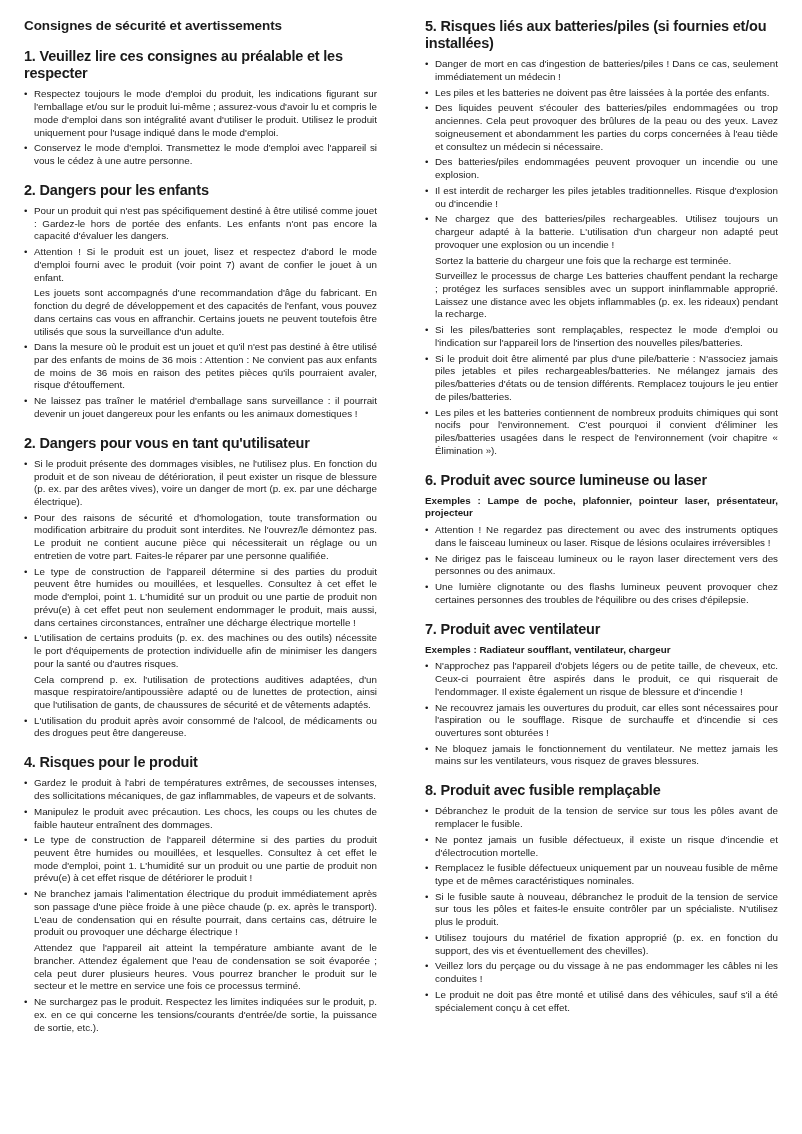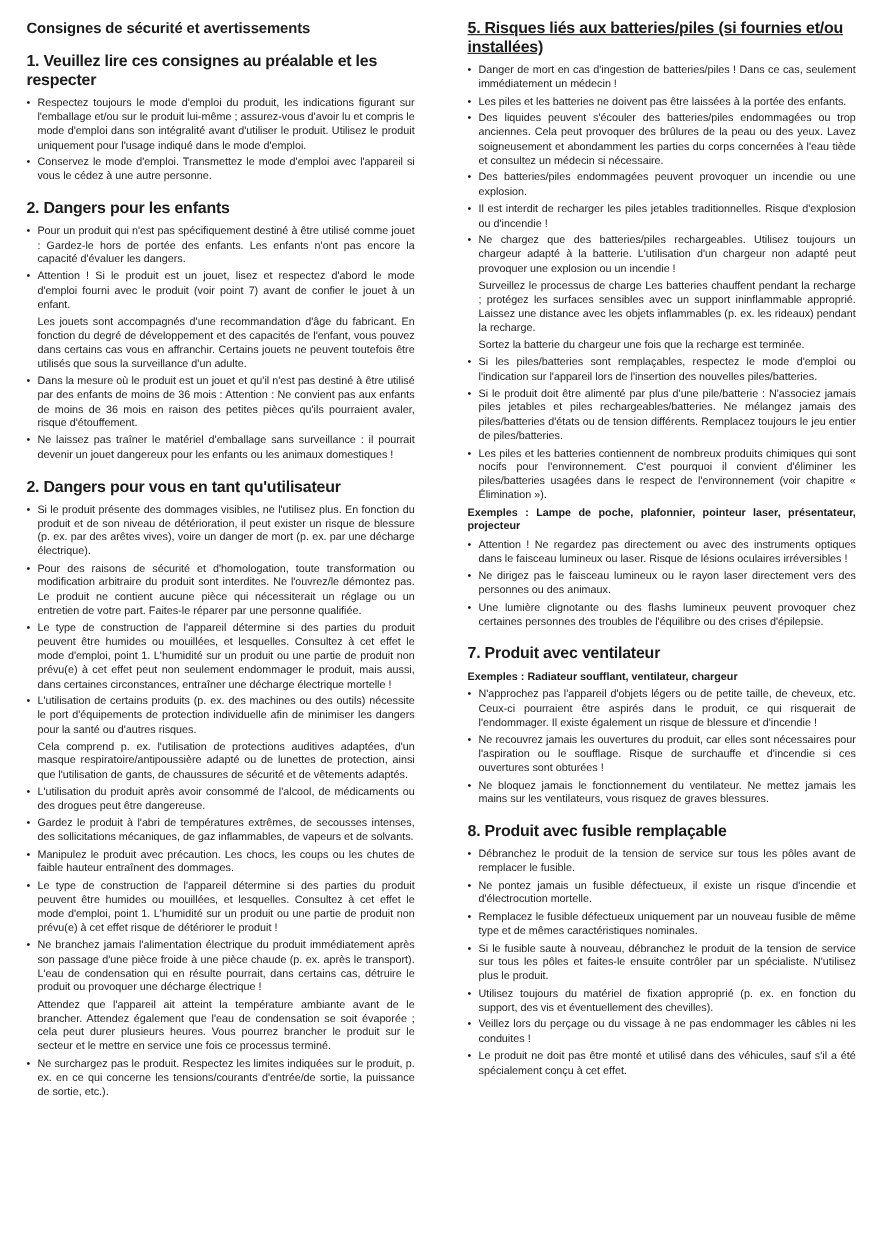--- a/index.html
+++ b/index.html
@@ -16,21 +16,21 @@
   }
   .column{flex:1 1 0;min-width:0;}
   .blk-title{
     font-size:13.5px;font-weight:700;line-height:1.2;
     margin:0 0 14px 0;letter-spacing:-0.1px;
   }
   .blk-heading{
     font-size:14.5px;font-weight:700;line-height:1.18;
     margin:14px 0 6px 0;letter-spacing:-0.2px;
   }
-  .column .blk-heading:first-child{margin-top:0;text-decoration:underline;}
+  .column .blk-heading:first-child{margin-top:0;}
   .blk-examples{
     font-size:9.8px;font-weight:700;line-height:1.3;
     margin:2px 0 4px 0;text-align:justify;
   }
   .blk-bullet{
     display:flex;font-size:9.8px;line-height:1.3;
     margin:3px 0;
   }
   .blk-bullet .marker{flex:0 0 10px;width:10px;}
   .blk-bullet .btext{flex:1 1 auto;text-align:justify;}
@@ -87,20 +87,21 @@
       </div>
       <div class="blk-bullet">
         <span class="marker">•</span>
         <span class="btext">L'utilisation de certains produits (p. ex. des machines ou des outils) nécessite le port d'équipements de protection individuelle afin de minimiser les dangers pour la santé ou d'autres risques.</span>
       </div>
       <div class="blk-para">Cela comprend p. ex. l'utilisation de protections auditives adaptées, d'un masque respiratoire/antipoussière adapté ou de lunettes de protection, ainsi que l'utilisation de gants, de chaussures de sécurité et de vêtements adaptés.</div>
       <div class="blk-bullet">
         <span class="marker">•</span>
         <span class="btext">L'utilisation du produit après avoir consommé de l'alcool, de médicaments ou des drogues peut être dangereuse.</span>
       </div>
+      <div class="blk-heading">4. Risques pour le produit</div>
       <div class="blk-bullet">
         <span class="marker">•</span>
         <span class="btext">Gardez le produit à l'abri de températures extrêmes, de secousses intenses, des sollicitations mécaniques, de gaz inflammables, de vapeurs et de solvants.</span>
       </div>
       <div class="blk-bullet">
         <span class="marker">•</span>
         <span class="btext">Manipulez le produit avec précaution. Les chocs, les coups ou les chutes de faible hauteur entraînent des dommages.</span>
       </div>
       <div class="blk-bullet">
         <span class="marker">•</span>
@@ -135,34 +136,35 @@
         <span class="btext">Des batteries/piles endommagées peuvent provoquer un incendie ou une explosion.</span>
       </div>
       <div class="blk-bullet">
         <span class="marker">•</span>
         <span class="btext">Il est interdit de recharger les piles jetables traditionnelles. Risque d'explosion ou d'incendie !</span>
       </div>
       <div class="blk-bullet">
         <span class="marker">•</span>
         <span class="btext">Ne chargez que des batteries/piles rechargeables. Utilisez toujours un chargeur adapté à la batterie. L'utilisation d'un chargeur non adapté peut provoquer une explosion ou un incendie !</span>
       </div>
+      <div class="blk-para">Sortez la batterie du chargeur une fois que la recharge est terminée.</div>
       <div class="blk-para">Surveillez le processus de charge Les batteries chauffent pendant la recharge ; protégez les surfaces sensibles avec un support ininflammable approprié. Laissez une distance avec les objets inflammables (p. ex. les rideaux) pendant la recharge.</div>
-      <div class="blk-para">Sortez la batterie du chargeur une fois que la recharge est terminée.</div>
       <div class="blk-bullet">
         <span class="marker">•</span>
         <span class="btext">Si les piles/batteries sont remplaçables, respectez le mode d'emploi ou l'indication sur l'appareil lors de l'insertion des nouvelles piles/batteries.</span>
       </div>
       <div class="blk-bullet">
         <span class="marker">•</span>
         <span class="btext">Si le produit doit être alimenté par plus d'une pile/batterie : N'associez jamais piles jetables et piles rechargeables/batteries. Ne mélangez jamais des piles/batteries d'états ou de tension différents. Remplacez toujours le jeu entier de piles/batteries.</span>
       </div>
       <div class="blk-bullet">
         <span class="marker">•</span>
         <span class="btext">Les piles et les batteries contiennent de nombreux produits chimiques qui sont nocifs pour l'environnement. C'est pourquoi il convient d'éliminer les piles/batteries usagées dans le respect de l'environnement (voir chapitre « Élimination »).</span>
       </div>
+      <div class="blk-heading">6. Produit avec source lumineuse ou laser</div>
       <div class="blk-examples">Exemples : Lampe de poche, plafonnier, pointeur laser, présentateur, projecteur</div>
       <div class="blk-bullet">
         <span class="marker">•</span>
         <span class="btext">Attention ! Ne regardez pas directement ou avec des instruments optiques dans le faisceau lumineux ou laser. Risque de lésions oculaires irréversibles !</span>
       </div>
       <div class="blk-bullet">
         <span class="marker">•</span>
         <span class="btext">Ne dirigez pas le faisceau lumineux ou le rayon laser directement vers des personnes ou des animaux.</span>
       </div>
       <div class="blk-bullet">

